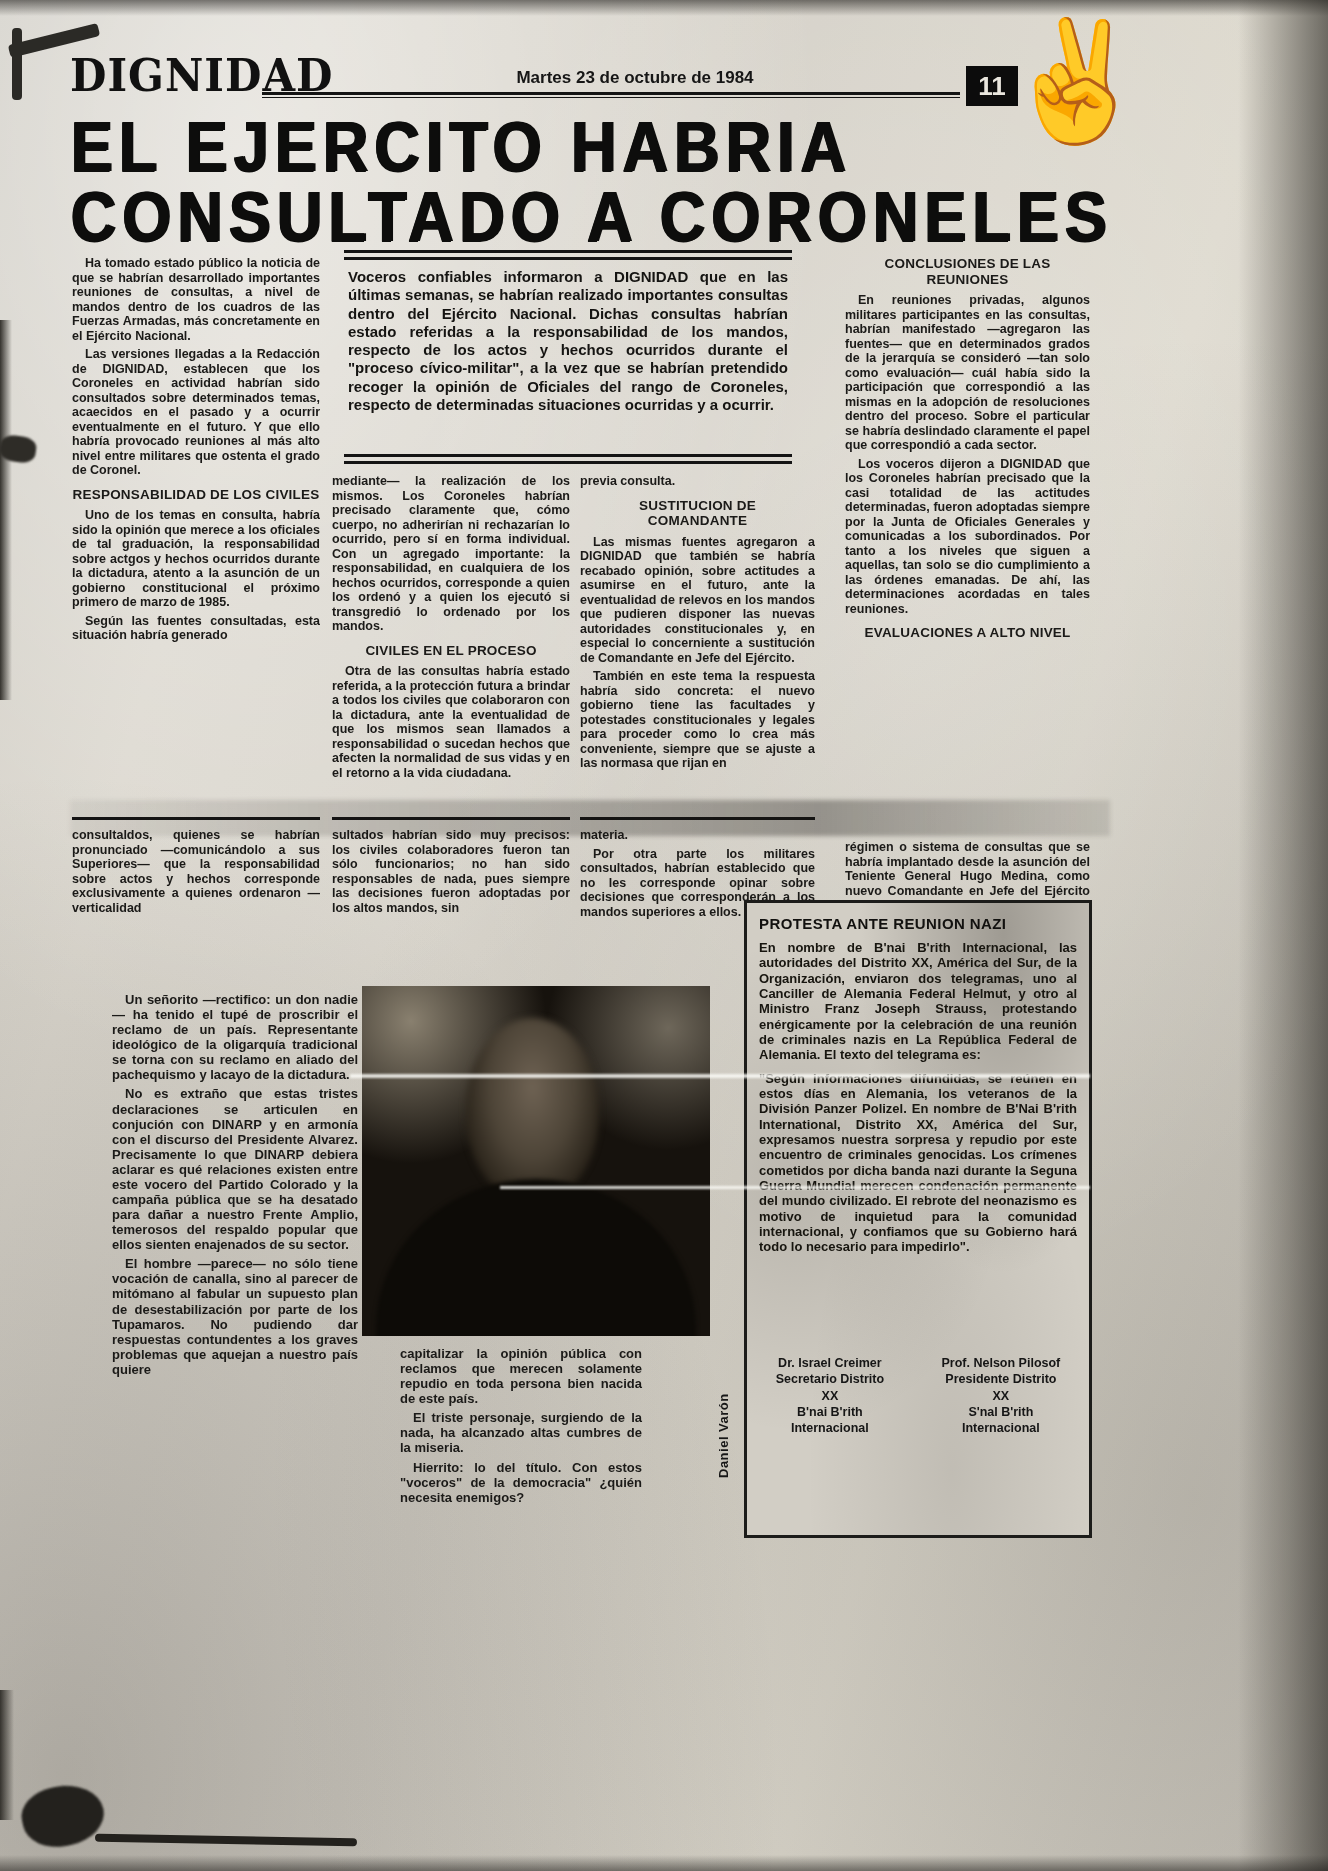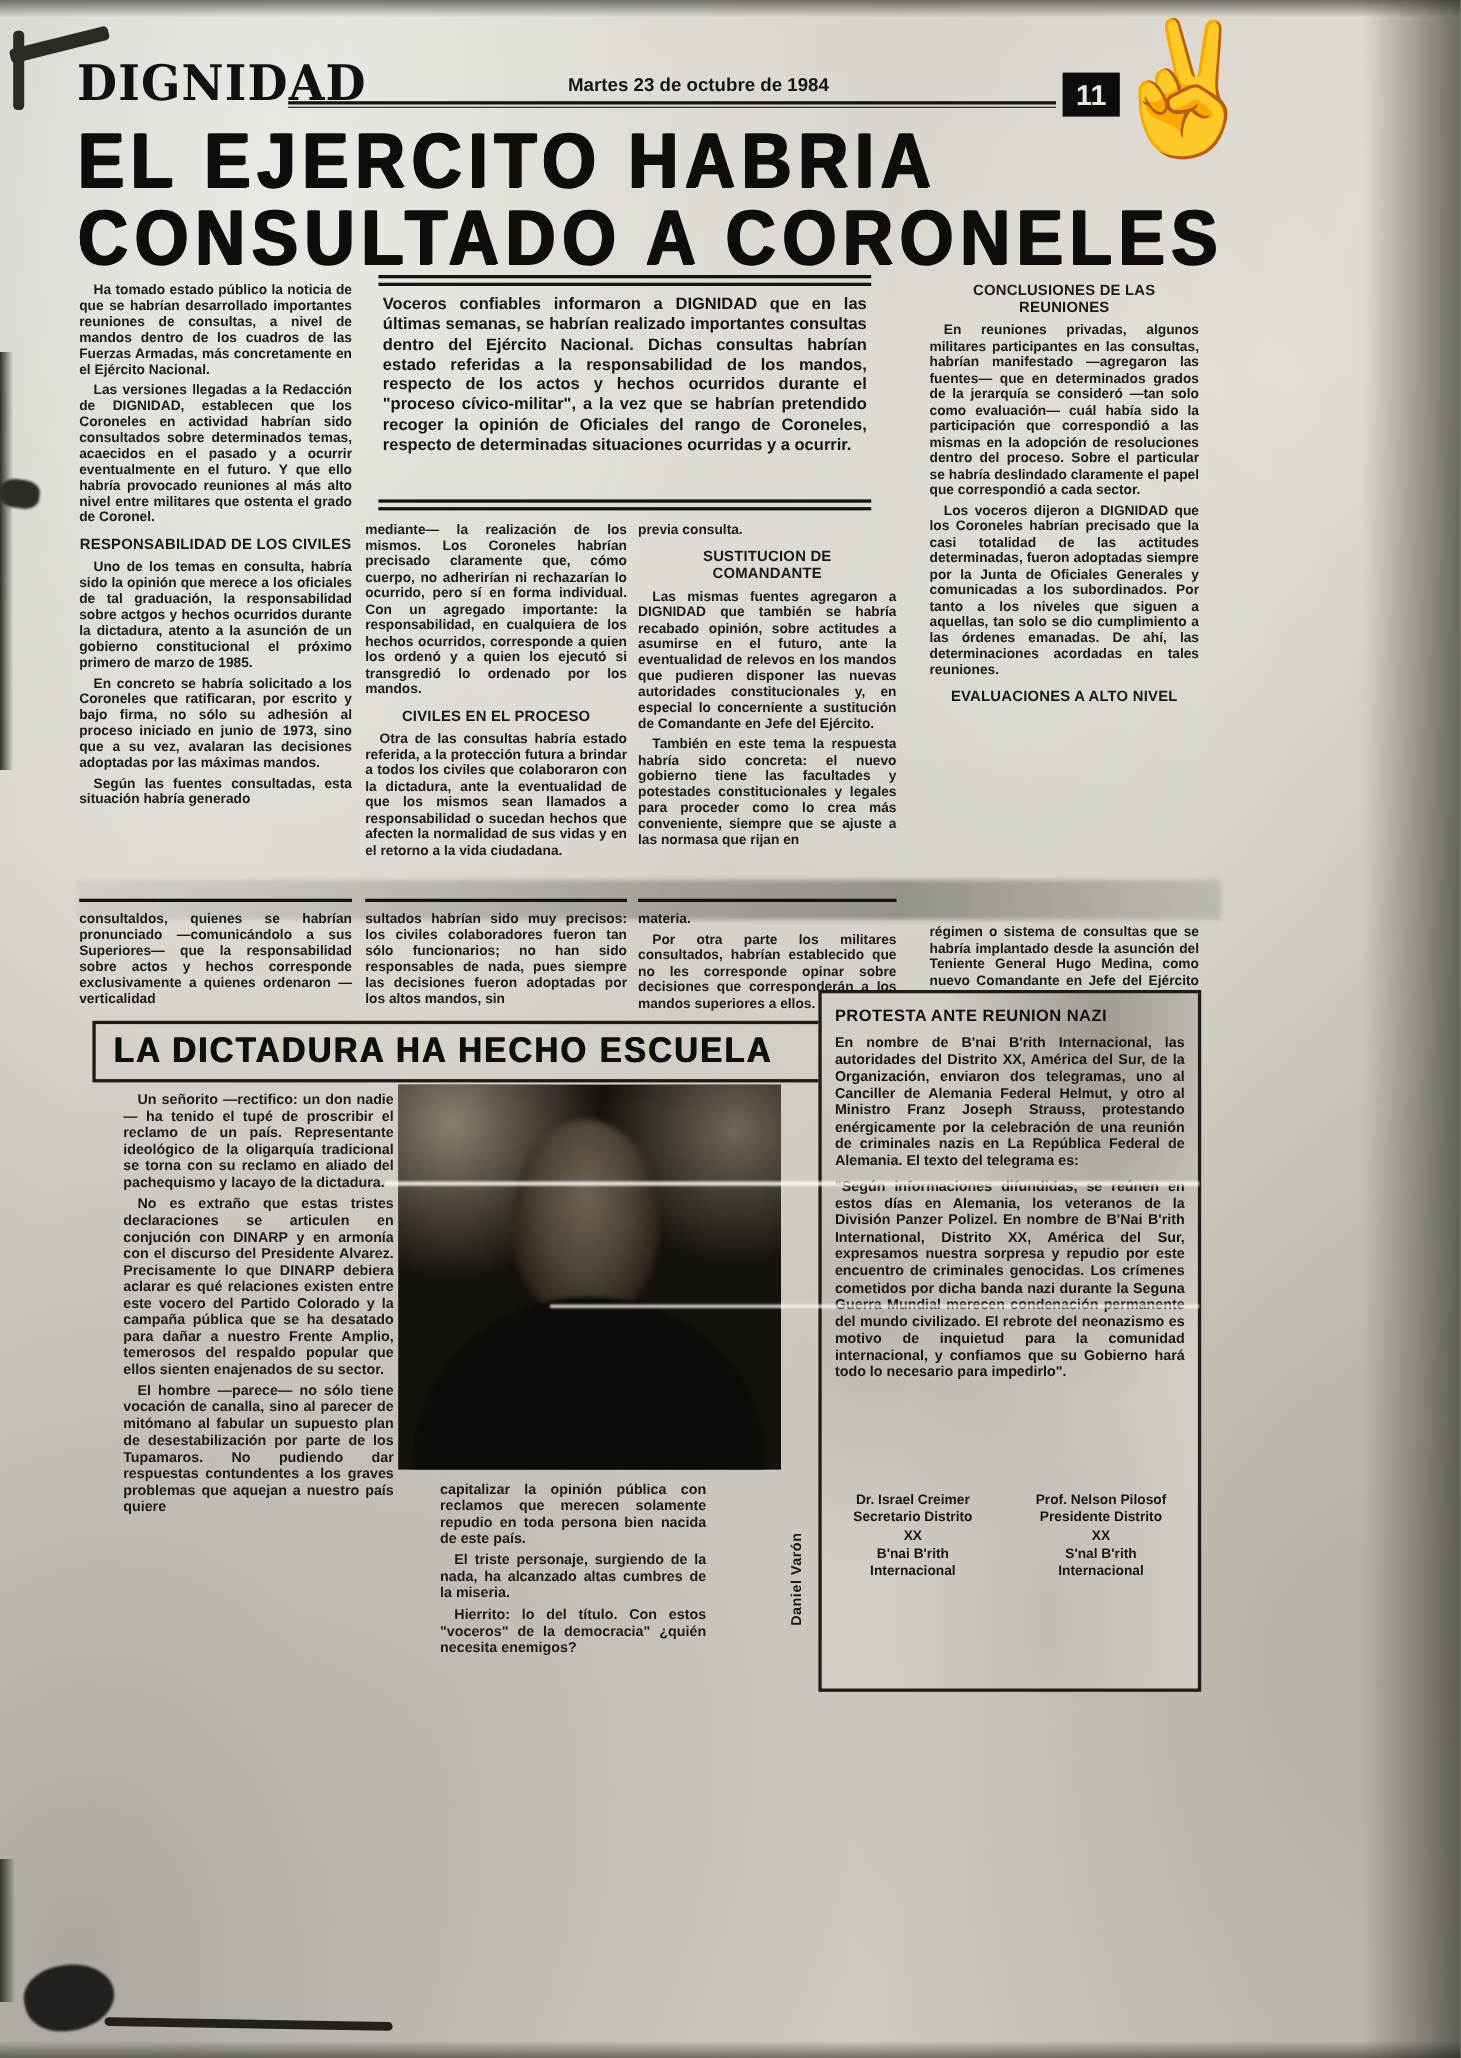--- a/index.html
+++ b/index.html
@@ -63,21 +63,20 @@
   <div class="abs" style="left:1002px;top:22px;font-size:118px;line-height:1;transform:rotate(-6deg);color:#1d1b18;">✌</div>
 
   <div class="abs headline" style="left:70px;top:106px;">EL EJERCITO HABRIA</div>
   <div class="abs headline" style="left:70px;top:176px;">CONSULTADO A CORONELES</div>
 
   <div class="abs bt clip" style="left:72px;top:256px;width:248px;height:556px;">
     <p>Ha tomado estado público la noticia de que se habrían desarrollado importantes reuniones de consultas, a nivel de mandos dentro de los cuadros de las Fuerzas Armadas, más concretamente en el Ejército Nacional.</p>
     <p>Las versiones llegadas a la Redacción de DIGNIDAD, establecen que los Coroneles en actividad habrían sido consultados sobre determinados temas, acaecidos en el pasado y a ocurrir eventualmente en el futuro. Y que ello habría provocado reuniones al más alto nivel entre militares que ostenta el grado de Coronel.</p>
     <div class="sub">RESPONSABILIDAD DE LOS CIVILES</div>
     <p>Uno de los temas en consulta, habría sido la opinión que merece a los oficiales de tal graduación, la responsabilidad sobre actgos y hechos ocurridos durante la dictadura, atento a la asunción de un gobierno constitucional el próximo primero de marzo de 1985.</p>
-    <p>En concreto se habría solicitado a los Coroneles que ratificaran, por escrito y bajo firma, no sólo su adhesión al proceso iniciado en junio de 1973, sino que a su vez, avalaran las decisiones adoptadas por las máximas mandos.</p>
     <p>Según las fuentes consultadas, esta situación habría generado</p>
   </div>
   <div class="abs rule" style="left:72px;top:817px;width:248px;height:3px;"></div>
   <div class="abs bt" style="left:72px;top:828px;width:248px;">
     <p class="noind">consultaldos, quienes se habrían pronunciado —comunicándolo a sus Superiores— que la responsabilidad sobre actos y hechos corresponde exclusivamente a quienes ordenaron — verticalidad</p>
   </div>
 
   <div class="abs drule" style="left:344px;top:250px;width:448px;"></div>
   <div class="abs lede clip" style="left:348px;top:268px;width:440px;height:182px;">Voceros confiables informaron a DIGNIDAD que en las últimas semanas, se habrían realizado importantes consultas dentro del Ejército Nacional. Dichas consultas habrían estado referidas a la responsabilidad de los mandos, respecto de los actos y hechos ocurridos durante el "proceso cívico-militar", a la vez que se habrían pretendido recoger la opinión de Oficiales del rango de Coroneles, respecto de determinadas situaciones ocurridas y a ocurrir.</div>
   <div class="abs drule" style="left:344px;top:454px;width:448px;"></div>
@@ -107,23 +106,20 @@
   <div class="abs bt clip" style="left:845px;top:256px;width:245px;height:548px;">
     <div class="sub" style="margin-top:0;width:200px;margin-left:auto;margin-right:auto;">CONCLUSIONES DE LAS REUNIONES</div>
     <p>En reuniones privadas, algunos militares participantes en las consultas, habrían manifestado —agregaron las fuentes— que en determinados grados de la jerarquía se consideró —tan solo como evaluación— cuál había sido la participación que correspondió a las mismas en la adopción de resoluciones dentro del proceso. Sobre el particular se habría deslindado claramente el papel que correspondió a cada sector.</p>
     <p>Los voceros dijeron a DIGNIDAD que los Coroneles habrían precisado que la casi totalidad de las actitudes determinadas, fueron adoptadas siempre por la Junta de Oficiales Generales y comunicadas a los subordinados. Por tanto a los niveles que siguen a aquellas, tan solo se dio cumplimiento a las órdenes emanadas. De ahí, las determinaciones acordadas en tales reuniones.</p>
     <div class="sub">EVALUACIONES A ALTO NIVEL</div>
   </div>
   <div class="abs bt" style="left:845px;top:840px;width:245px;">
     <p class="noind">régimen o sistema de consultas que se habría implantado desde la asunción del Teniente General Hugo Medina, como nuevo Comandante en Jefe del Ejército hace pocos meses atrás.</p>
   </div>
 
-  <div class="abs h2box" style="left:84px;top:928px;width:650px;height:50px;">
-    <span class="h2text">LA DICTADURA HA HECHO ESCUELA</span>
-  </div>
 
   <div class="abs bt clip" style="left:112px;top:992px;width:246px;height:545px;font-size:13px;">
     <p>Un señorito —rectifico: un don nadie— ha tenido el tupé de proscribir el reclamo de un país. Representante ideológico de la oligarquía tradicional se torna con su reclamo en aliado del pachequismo y lacayo de la dictadura.</p>
     <p>No es extraño que estas tristes declaraciones se articulen en conjución con DINARP y en armonía con el discurso del Presidente Alvarez. Precisamente lo que DINARP debiera aclarar es qué relaciones existen entre este vocero del Partido Colorado y la campaña pública que se ha desatado para dañar a nuestro Frente Amplio, temerosos del respaldo popular que ellos sienten enajenados de su sector.</p>
     <p>El hombre —parece— no sólo tiene vocación de canalla, sino al parecer de mitómano al fabular un supuesto plan de desestabilización por parte de los Tupamaros. No pudiendo dar respuestas contundentes a los graves problemas que aquejan a nuestro país quiere</p>
   </div>
 
   <div class="abs photo" style="left:362px;top:986px;width:348px;height:350px;">
     <div class="head-sil"></div>
     <div class="body-sil"></div>

